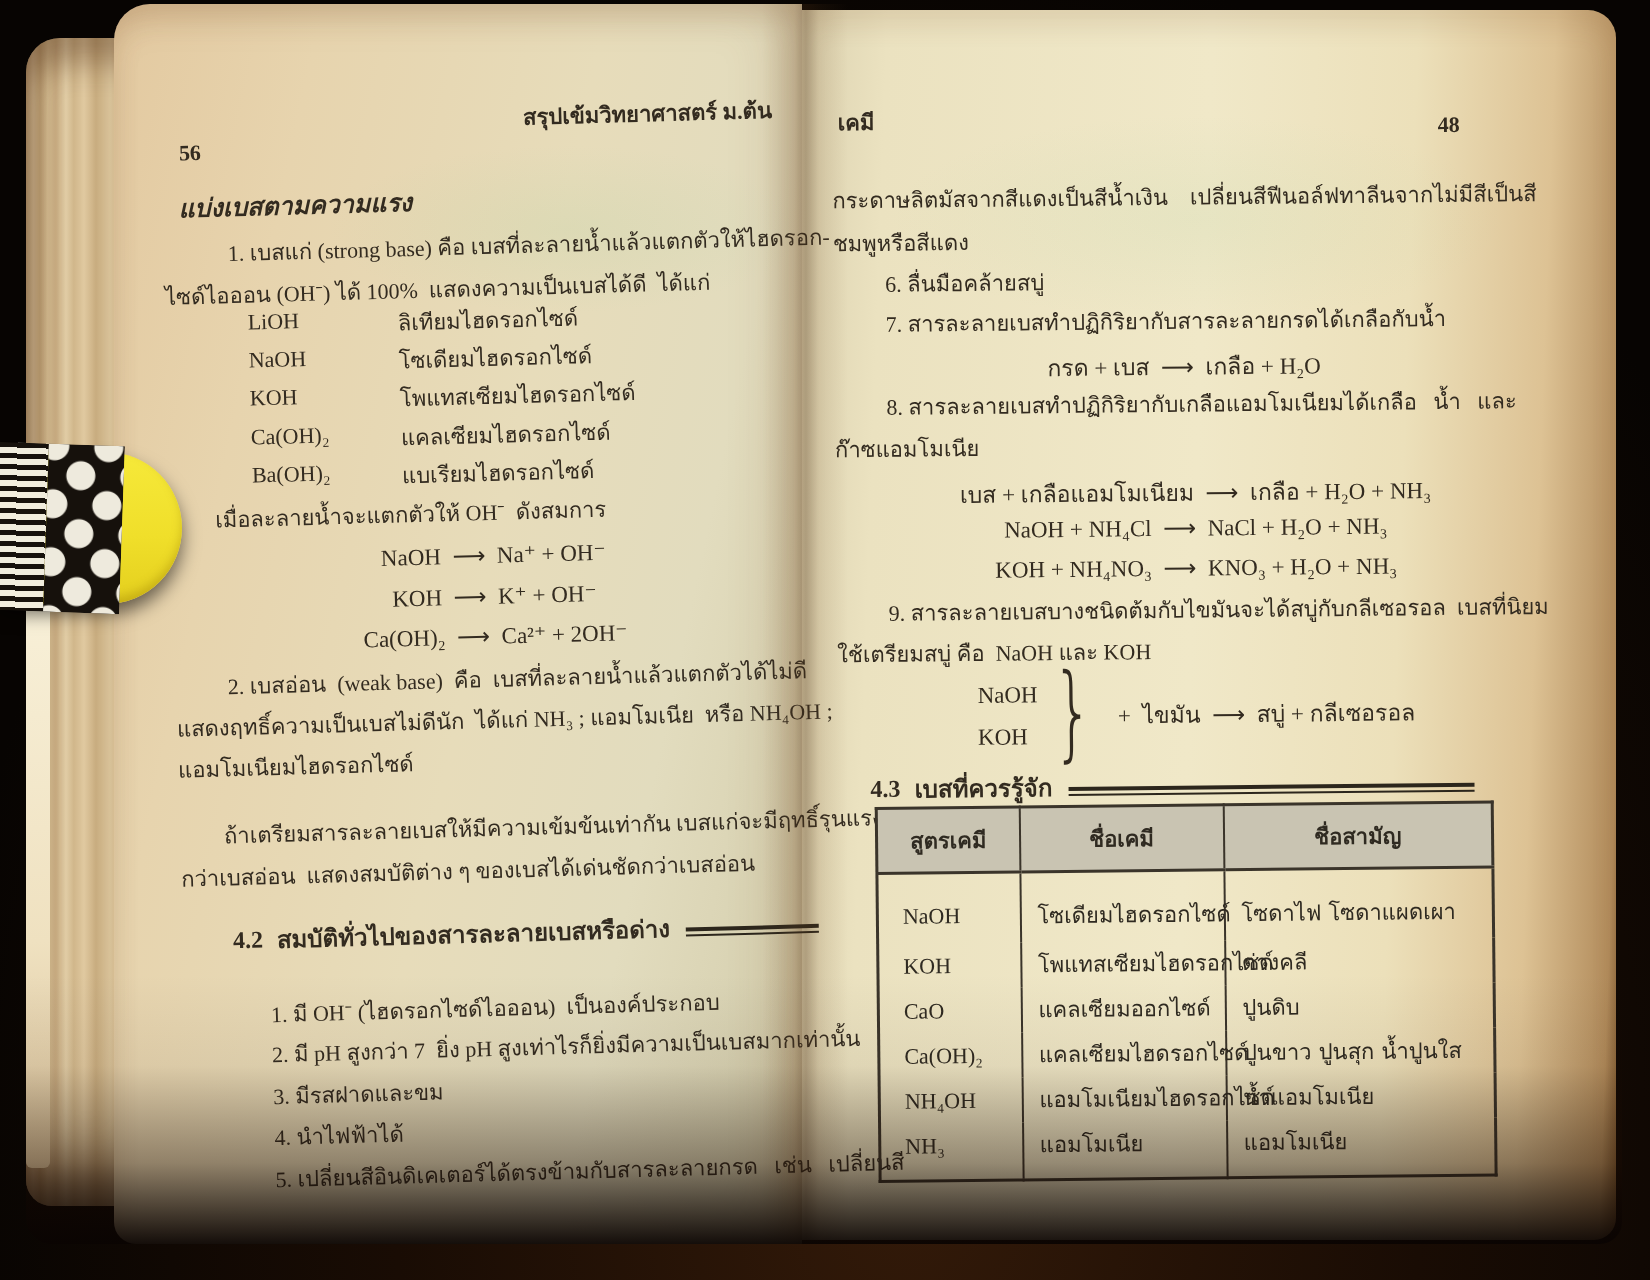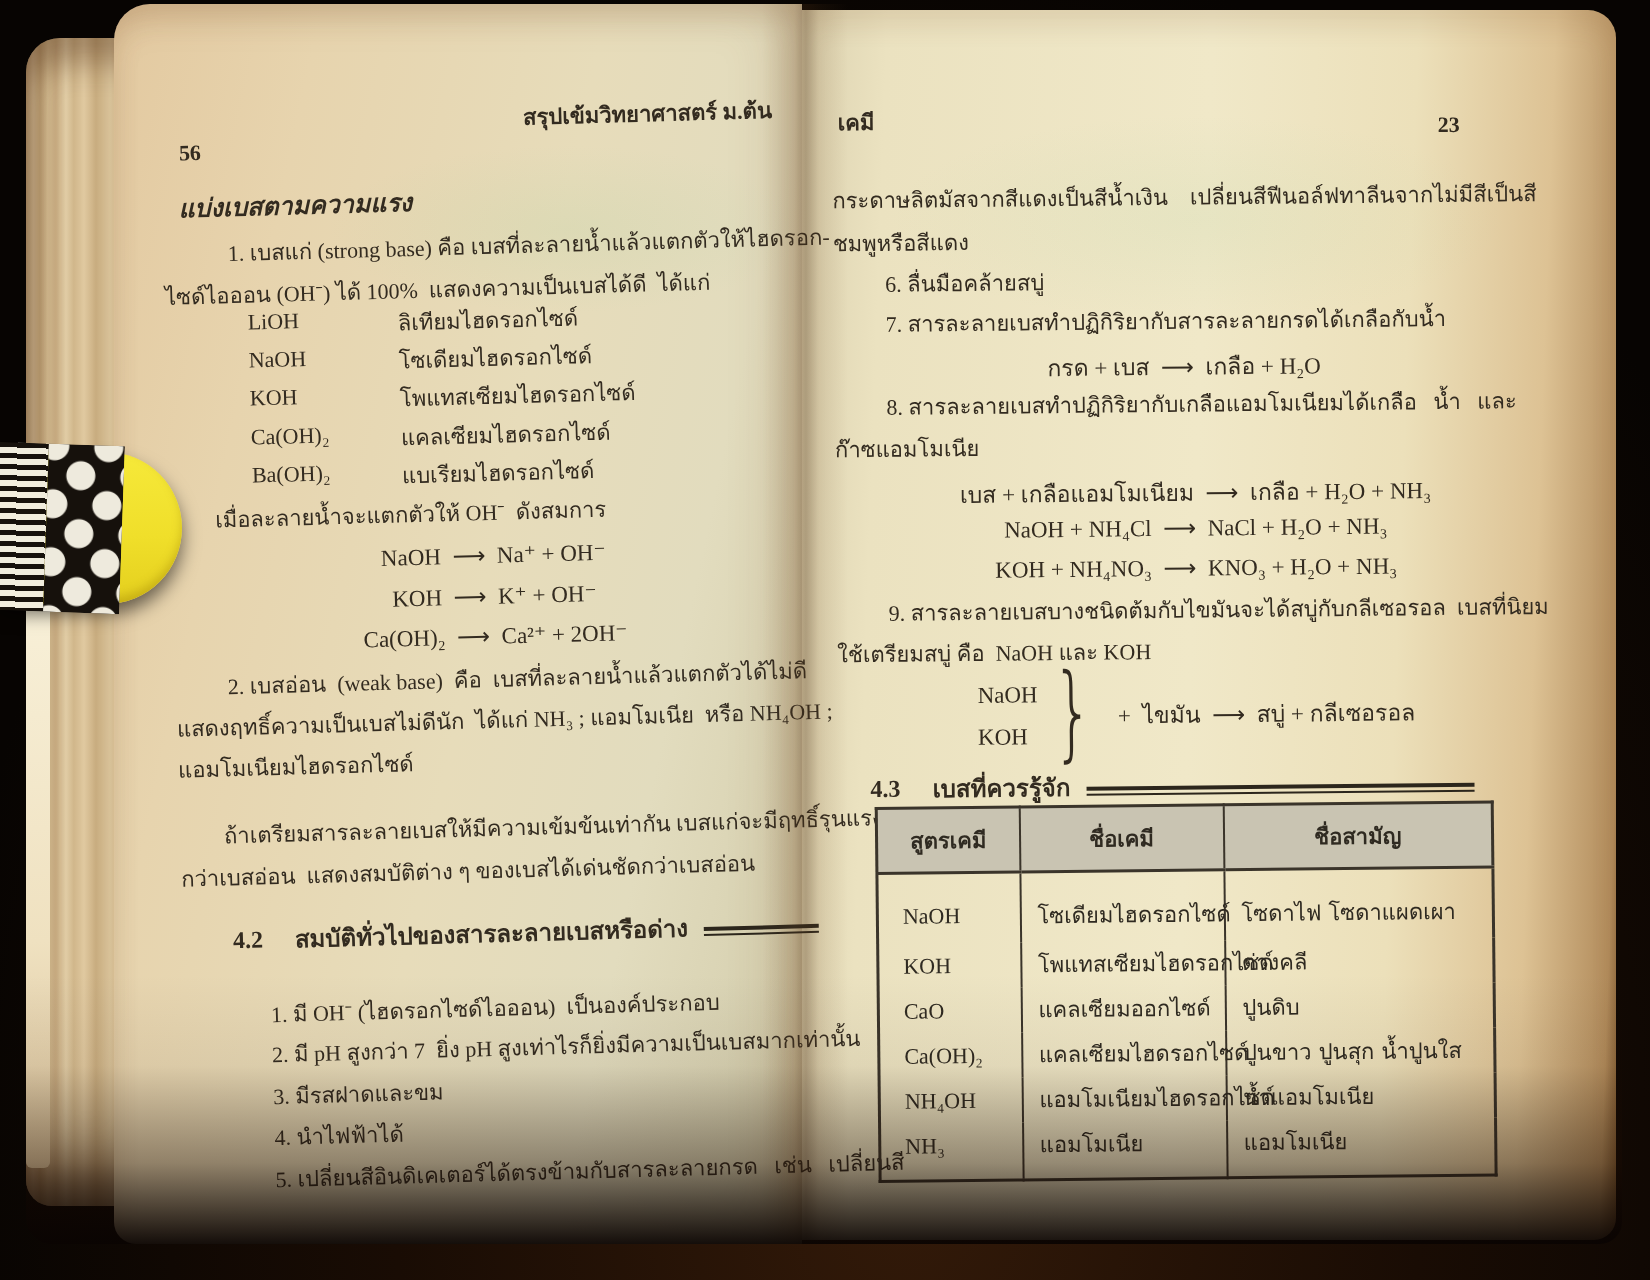--- a/index.html
+++ b/index.html
@@ -72,21 +72,21 @@
 
   .eq{position:absolute;left:122px;width:410px;text-align:center;white-space:pre;
       font-size:23px;font-family:"Liberation Serif",serif;}
   .eq-r{position:absolute;left:70px;width:600px;text-align:center;white-space:pre;
       font-size:23px;font-family:"Liberation Serif",serif;}
   .eq-c{position:absolute;left:150px;width:420px;text-align:center;white-space:pre;
       font-size:23px;font-family:"Liberation Serif",serif;}
 
   .sec-head{position:absolute;display:flex;align-items:center;font-weight:bold;font-size:24px;
       font-family:"Liberation Serif",serif;white-space:pre;}
-  .sec-num{margin-right:32px;}
+  .sec-num{margin-right:14px;}
   .sec-rule{flex:1;height:3px;margin-left:16px;margin-top:8px;
       border-top:4px solid #2c261c;border-bottom:2px solid #2c261c;}
 
   .soap{position:absolute;display:flex;align-items:center;}
   .soap-col{display:flex;flex-direction:column;gap:16px;font-size:23px;
       font-family:"Liberation Serif",serif;}
   .soap-brace{font-size:104px;font-weight:100;line-height:92px;margin:0 12px 8px 2px;
       transform:scaleX(.62);color:#332b20;font-family:"DejaVu Sans",sans-serif;}
   .soap-rest{font-size:23px;white-space:pre;font-family:"Liberation Serif",serif;}
 
@@ -189,21 +189,21 @@
 
       <div class="t" style="top:904px;left:92px;">1. มี OH⁻ (ไฮดรอกไซด์ไอออน)  เป็นองค์ประกอบ</div>
       <div class="t" style="top:944px;left:92px;">2. มี pH สูงกว่า 7  ยิ่ง pH สูงเท่าไรก็ยิ่งมีความเป็นเบสมากเท่านั้น</div>
       <div class="t" style="top:986px;left:92px;">3. มีรสฝาดและขม</div>
       <div class="t" style="top:1027px;left:92px;">4. นำไฟฟ้าได้</div>
       <div class="t" style="top:1069px;left:92px;">5. เปลี่ยนสีอินดิเคเตอร์ได้ตรงข้ามกับสารละลายกรด   เช่น   เปลี่ยนสี</div>
     </div>
 
     <div class="content content-r">
       <div class="t head-line" style="top:16px;left:16px;">เคมี</div>
-      <div class="t bold" style="top:24px;left:616px;">23</div>
+      <div class="t bold" style="top:24px;left:616px;">48</div>
 
       <div class="t" style="top:94px;left:10px;">กระดาษลิตมัสจากสีแดงเป็นสีน้ำเงิน    เปลี่ยนสีฟีนอล์ฟทาลีนจากไม่มีสีเป็นสี</div>
       <div class="t" style="top:137px;left:10px;">ชมพูหรือสีแดง</div>
 
       <div class="t" style="top:178px;left:62px;">6. ลื่นมือคล้ายสบู่</div>
       <div class="t" style="top:218px;left:62px;">7. สารละลายเบสทำปฏิกิริยากับสารละลายกรดได้เกลือกับน้ำ</div>
 
       <div class="eq-c" style="top:260px;">กรด + เบส  ⟶  เกลือ + H₂O</div>
 
       <div class="t" style="top:301px;left:62px;">8. สารละลายเบสทำปฏิกิริยากับเกลือแอมโมเนียมได้เกลือ   น้ำ   และ</div>

